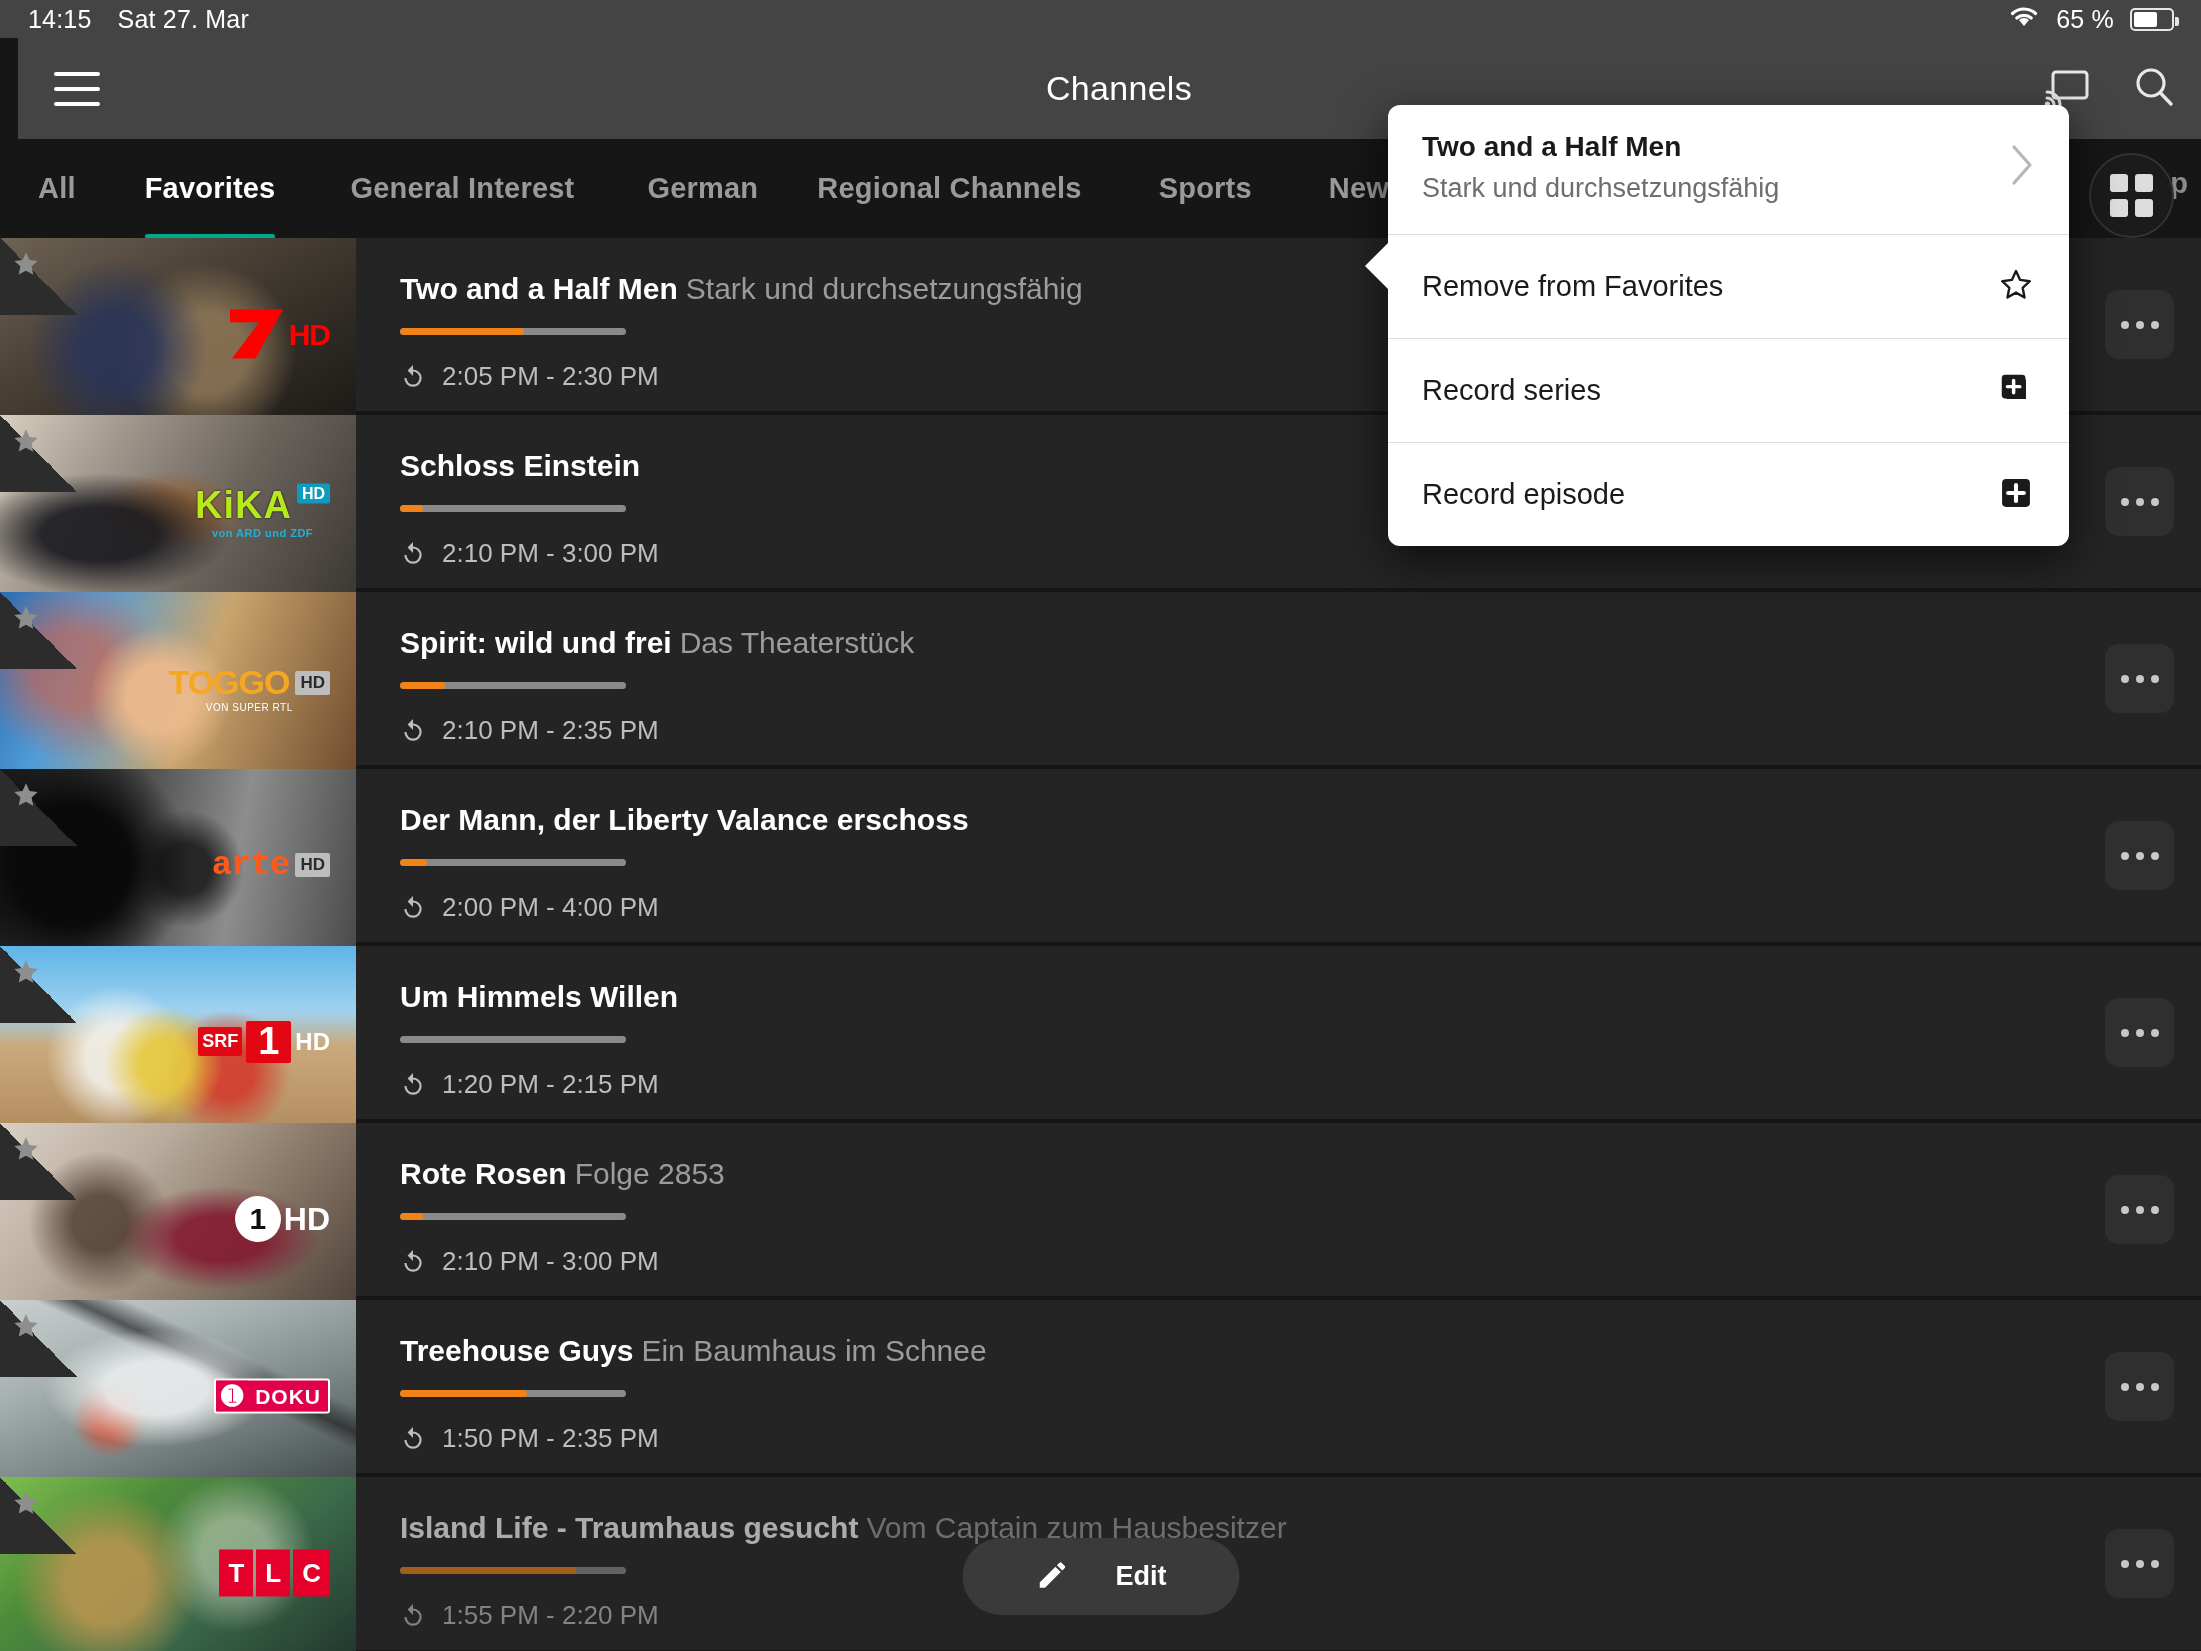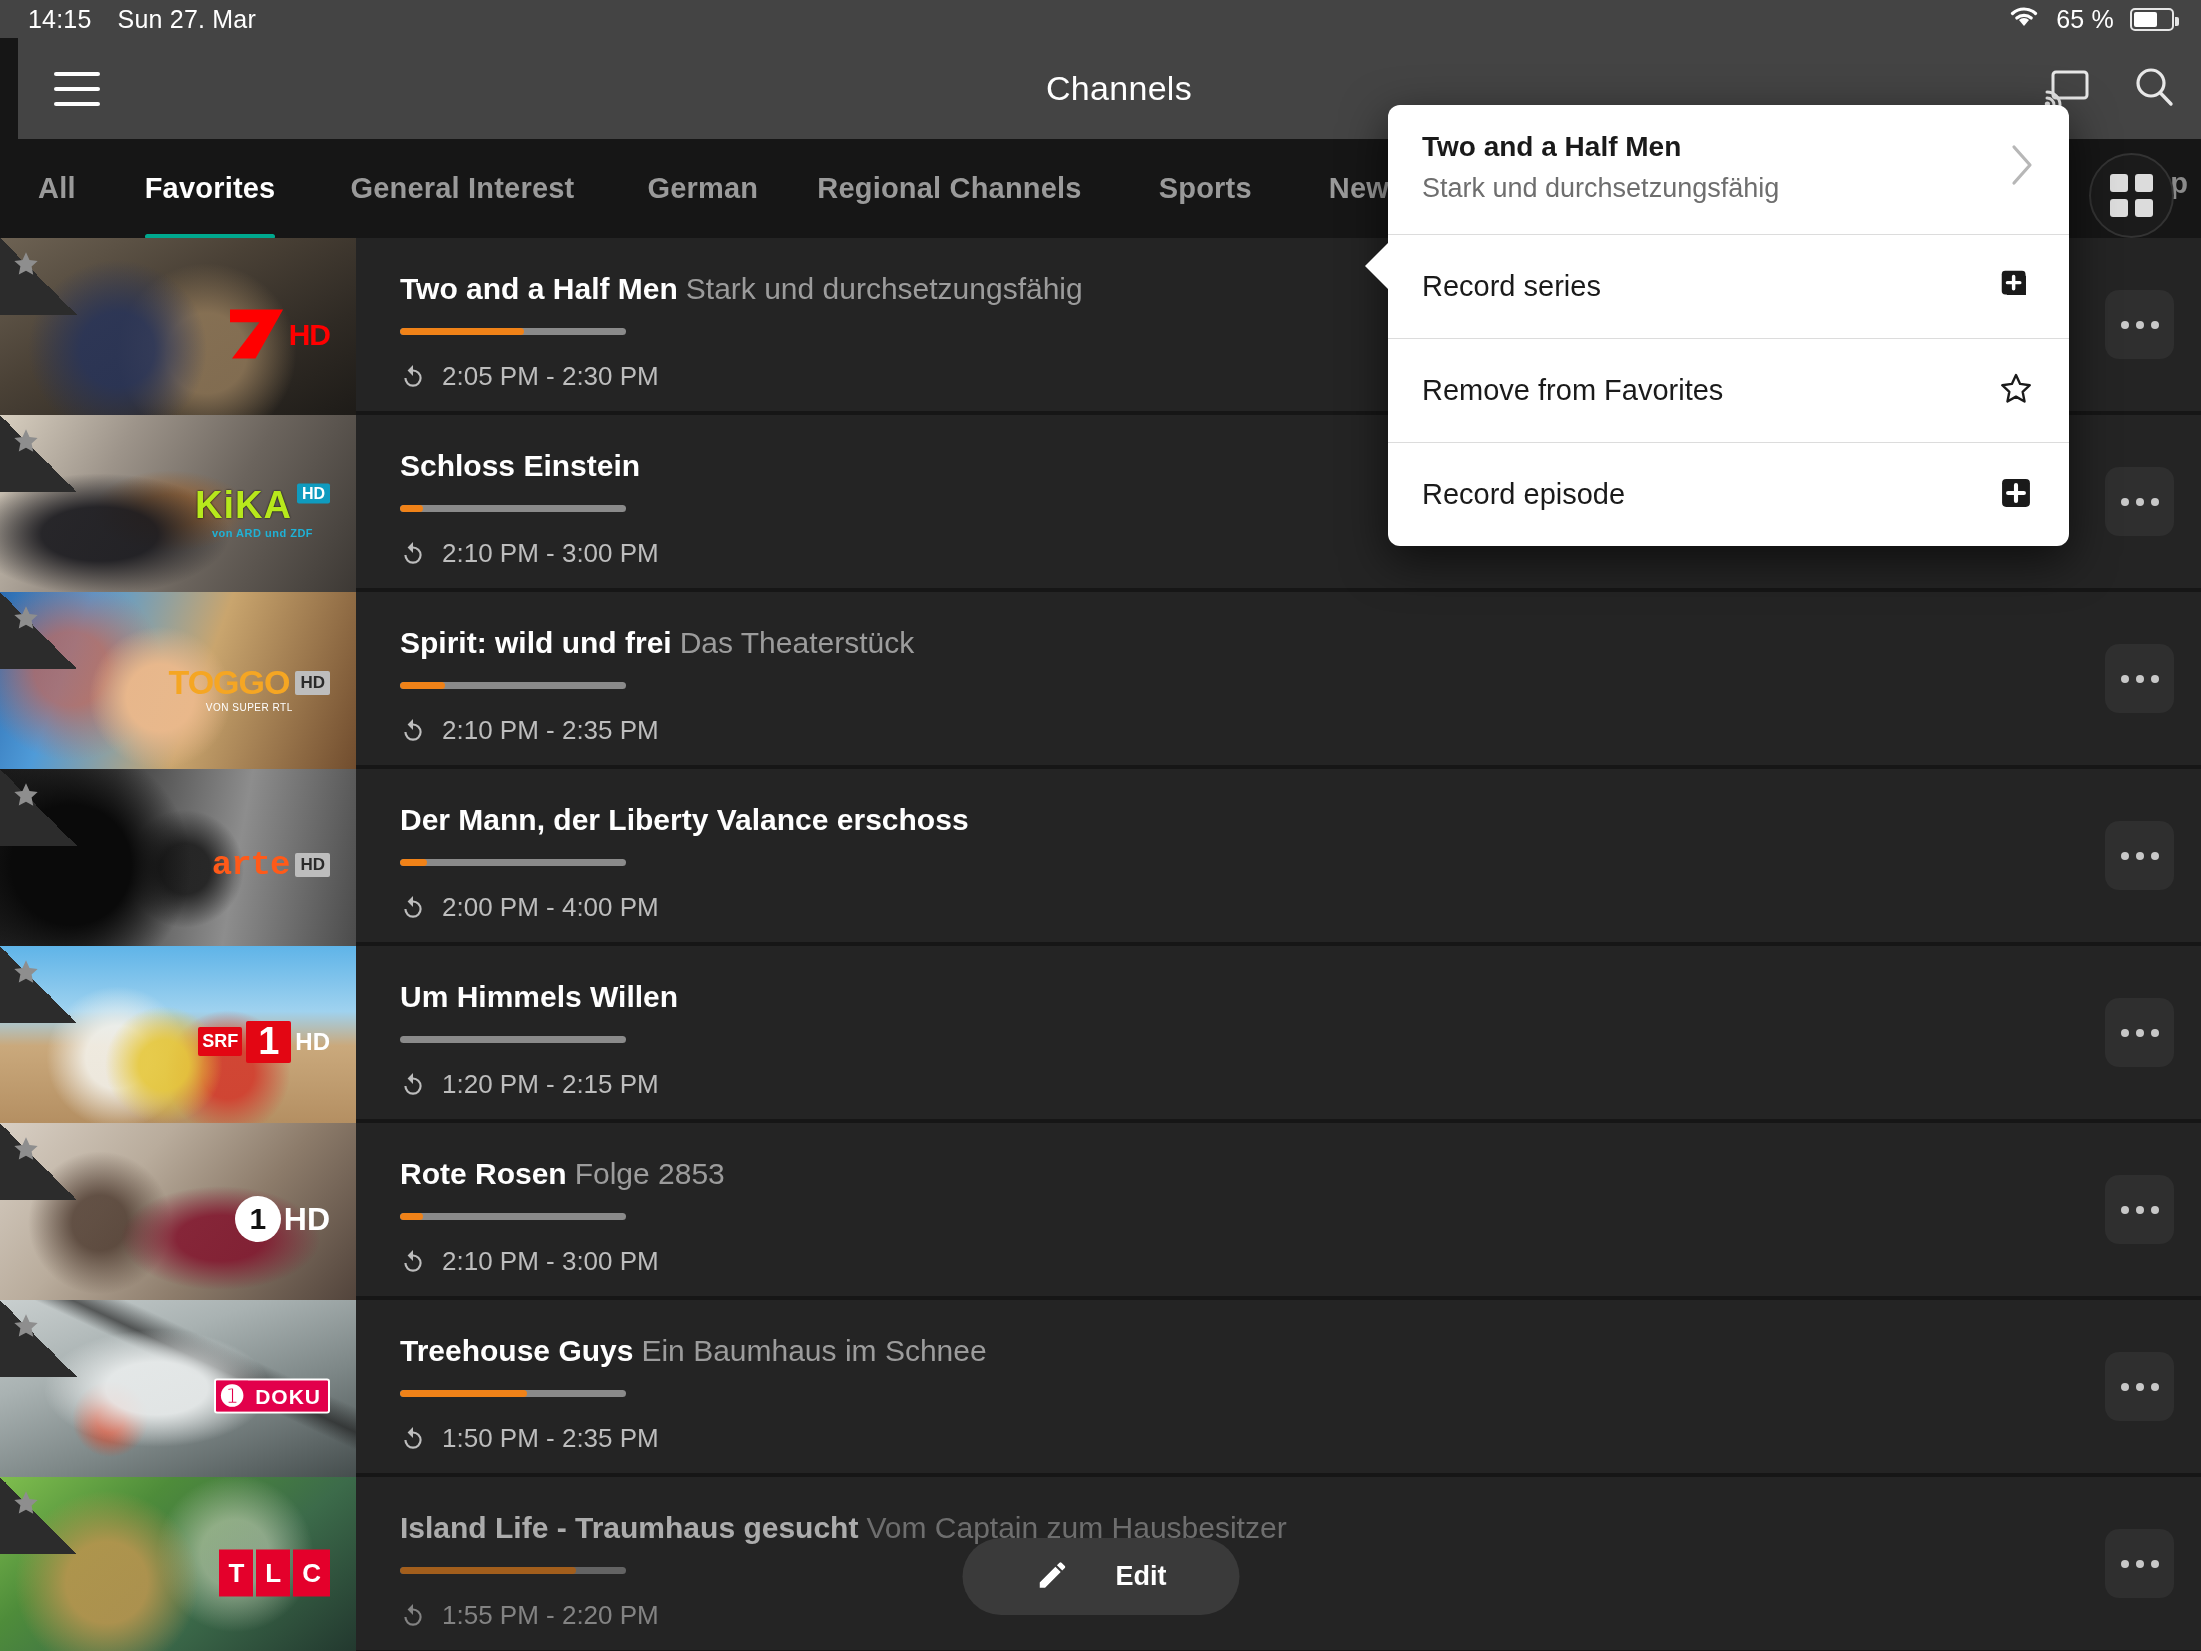--- a/index.html
+++ b/index.html
@@ -170,21 +170,21 @@
   .lg-tlc { display:flex; gap:3px; }
   .lg-tlc i { background:#e4002b; color:#fff; font-style:normal; font-weight:700; font-size:26px; padding:8px 9px; display:block;}
 </style>
 </head>
 <body>
 
 <div id="app">
 
   <div class="statusbar">
     <div class="sb-time">14:15</div>
-    <div class="sb-date">Sun 27. Mar</div>
+    <div class="sb-date">Sat 27. Mar</div>
     <div class="sb-right">
       <span>
         <svg width="32" height="24" viewBox="0 0 32 24">
             <path d="M16 22 l5-6 a7 7 0 0 0 -10 0 z" fill="#fff"></path>
             <path d="M4.5 9.5 a17 17 0 0 1 23 0" stroke="#fff" stroke-width="3.2" fill="none" stroke-linecap="round"></path>
             <path d="M8.8 14 a11.2 11.2 0 0 1 14.4 0" stroke="#fff" stroke-width="3.2" fill="none" stroke-linecap="round"></path>
           </svg>
       </span>
       <span class="sb-pct">65 %</span>
       <span class="batt">
@@ -547,40 +547,40 @@
         <div class="pop-sub">Stark und durchsetzungsfähig</div>
       </div>
       <div class="chev">
         <svg width="26" height="44" viewBox="0 0 26 44">
             <path d="M5 4 L21 22 L5 40" stroke="#b7b7b7" stroke-width="3.2" fill="none" stroke-linecap="round" stroke-linejoin="round"></path>
           </svg>
       </div>
     </div>
 
     <div class="pop-item">
+      <span class="pop-item-label">Remove from Favorites</span>
+      <span>
+        <svg width="38" height="38" viewBox="0 0 24 24">
+            <path d="M12 3.2l2.6 5.6 6.1.8-4.5 4.2 1.2 6.1-5.4-3.1-5.4 3.1 1.2-6.1L3.3 9.6l6.1-.8z" fill="none" stroke="#1a1a1a" stroke-width="1.5" stroke-linejoin="round"></path>
+          </svg>
+      </span>
+    </div>
+
+    <div class="pop-item">
       <span class="pop-item-label">Record series</span>
       <span>
         <svg width="38" height="38" viewBox="0 0 24 24">
           <path d="M7 7h10.5v10.5H7z" fill="none" stroke="#1a1a1a" stroke-width="1.6"></path>
           <rect x="3" y="3" width="15" height="15" rx="2.2" fill="#1a1a1a"></rect>
           <path d="M10.5 6.6v7.8M6.6 10.5h7.8" stroke="#fff" stroke-width="2.2" stroke-linecap="round"></path>
         </svg>
       </span>
     </div>
 
     <div class="pop-item">
-      <span class="pop-item-label">Remove from Favorites</span>
-      <span>
-        <svg width="38" height="38" viewBox="0 0 24 24">
-            <path d="M12 3.2l2.6 5.6 6.1.8-4.5 4.2 1.2 6.1-5.4-3.1-5.4 3.1 1.2-6.1L3.3 9.6l6.1-.8z" fill="none" stroke="#1a1a1a" stroke-width="1.5" stroke-linejoin="round"></path>
-          </svg>
-      </span>
-    </div>
-
-    <div class="pop-item">
       <span class="pop-item-label">Record episode</span>
       <span>
         <svg width="38" height="38" viewBox="0 0 24 24">
           <rect x="3.2" y="3.2" width="17.6" height="17.6" rx="2.6" fill="#1a1a1a"></rect>
           <path d="M12 7v10M7 12h10" stroke="#fff" stroke-width="2.6" stroke-linecap="round"></path>
         </svg>
       </span>
     </div>
   </div>
 

